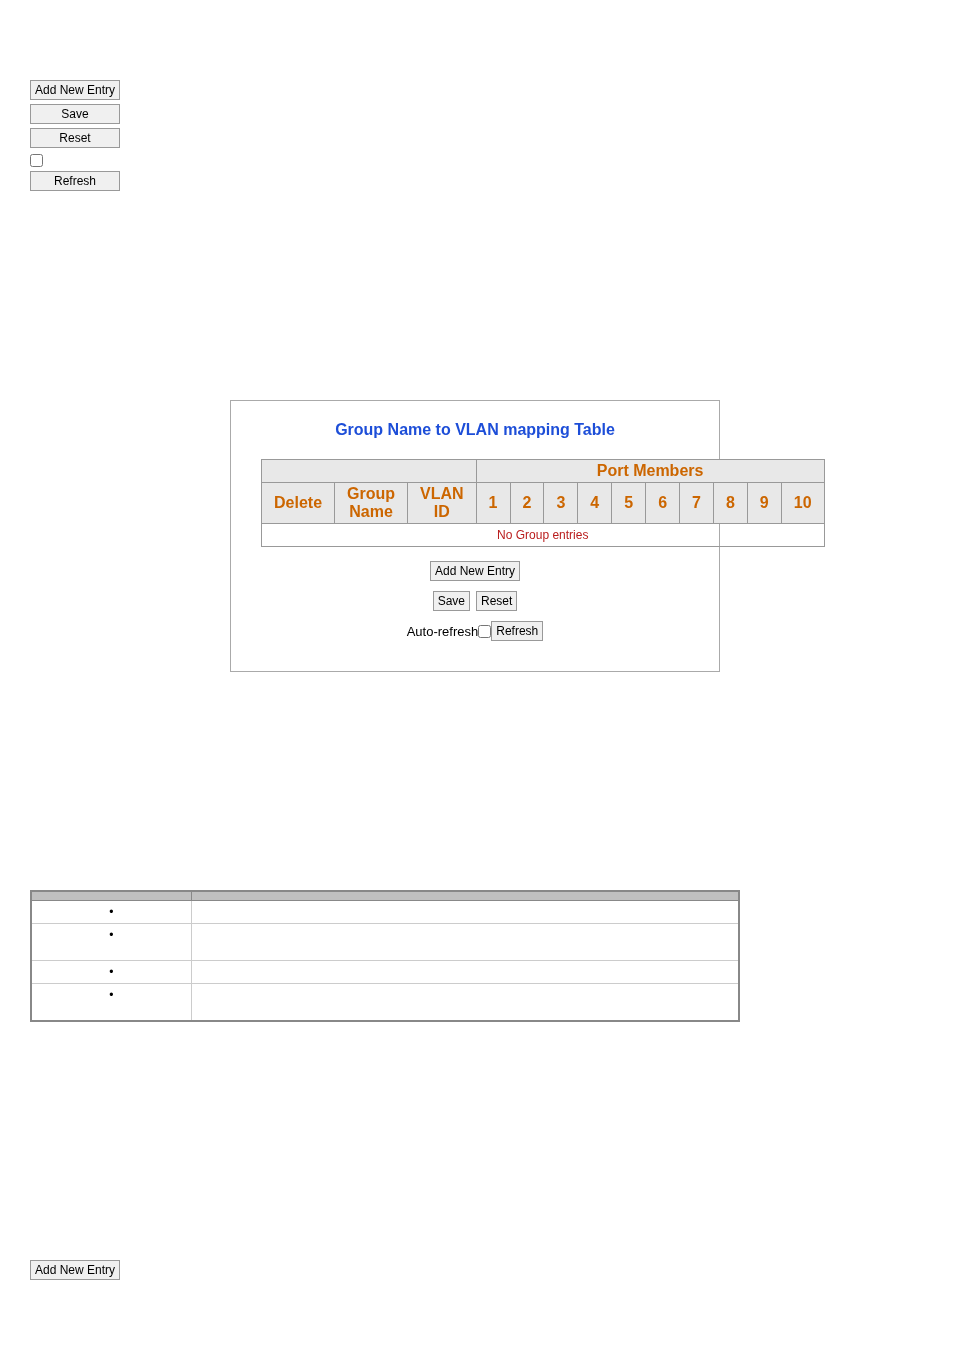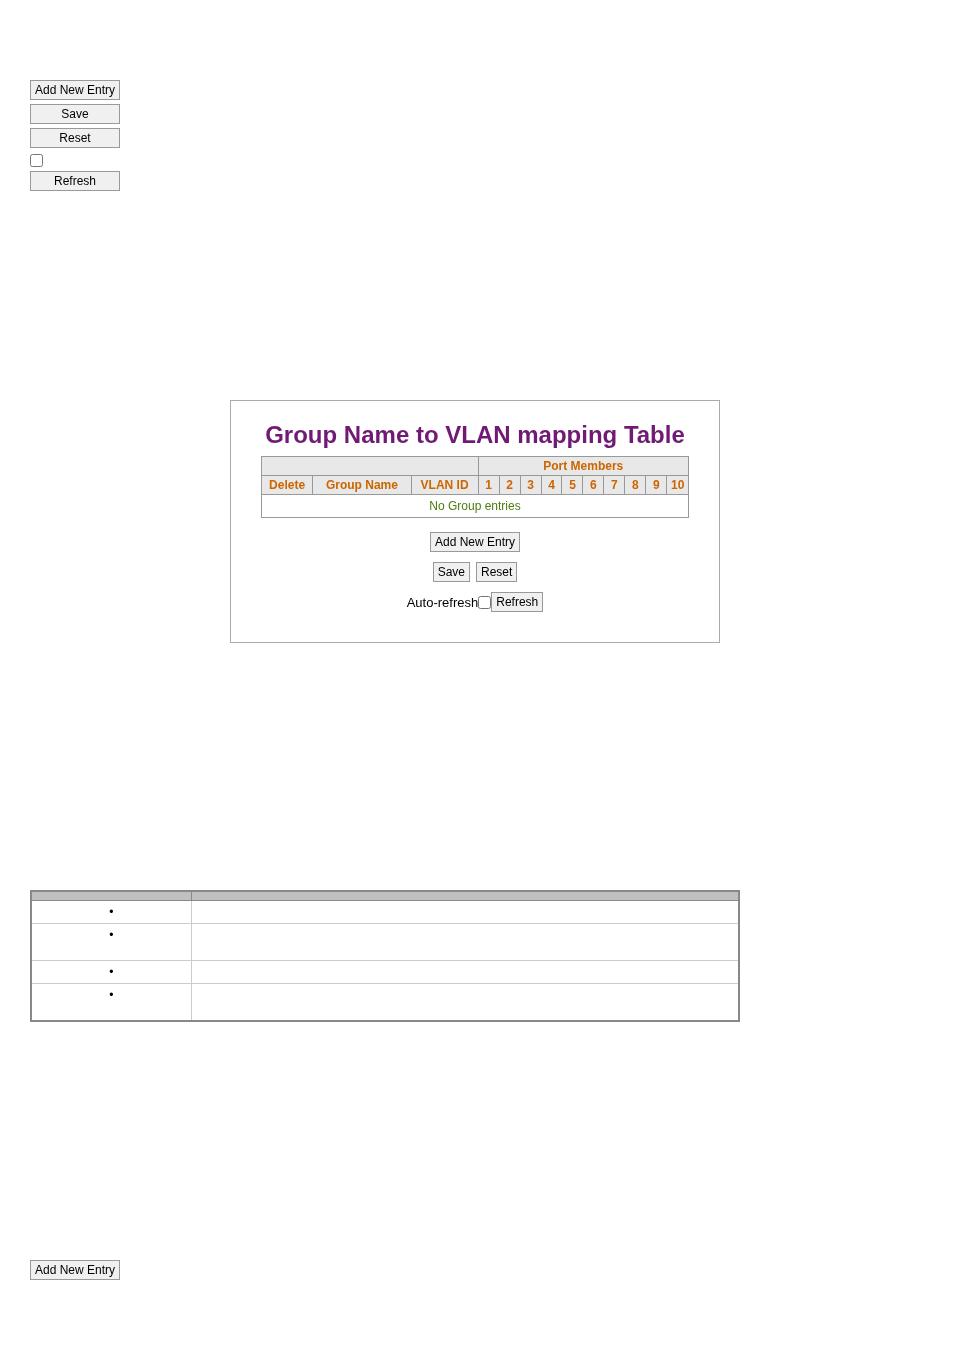--- a/index.html
+++ b/index.html
@@ -45,52 +45,52 @@
       top: 400px;
       left: 230px;
       width: 490px;
       border: 1px solid #aaa;
       background: #fff;
       padding: 20px 30px 30px 30px;
     }
 
     .card-title {
       text-align: center;
-      font-size: 24px;
+      font-size: 16px;
       font-weight: bold;
-      color: #701a75;
-      margin-bottom: 7px;
+      color: #1d4ed8;
+      margin-bottom: 20px;
     }
 
     .table-wrapper {
       width: 100%;
       border-collapse: collapse;
       border: 1px solid #999;
       margin-bottom: 14px;
     }
 
     .table-wrapper th, .table-wrapper td {
       border: 1px solid #999;
-      padding: 2px 1px;
+      padding: 2px 12px;
       text-align: center;
-      font-size: 12px;
+      font-size: 16px;
     }
 
     .table-wrapper th {
       background: #e8e8e8;
       color: #cc6600;
       font-weight: bold;
     }
 
     .port-members-header {
       background: #e8e8e8;
     }
 
     .no-entries-row td {
-      color: #4d7c0f;
+      color: #b91c1c;
       font-size: 12px;
       padding: 4px;
     }
 
     .card-buttons {
       display: flex;
       justify-content: center;
       gap: 8px;
       margin-bottom: 10px;
     }

